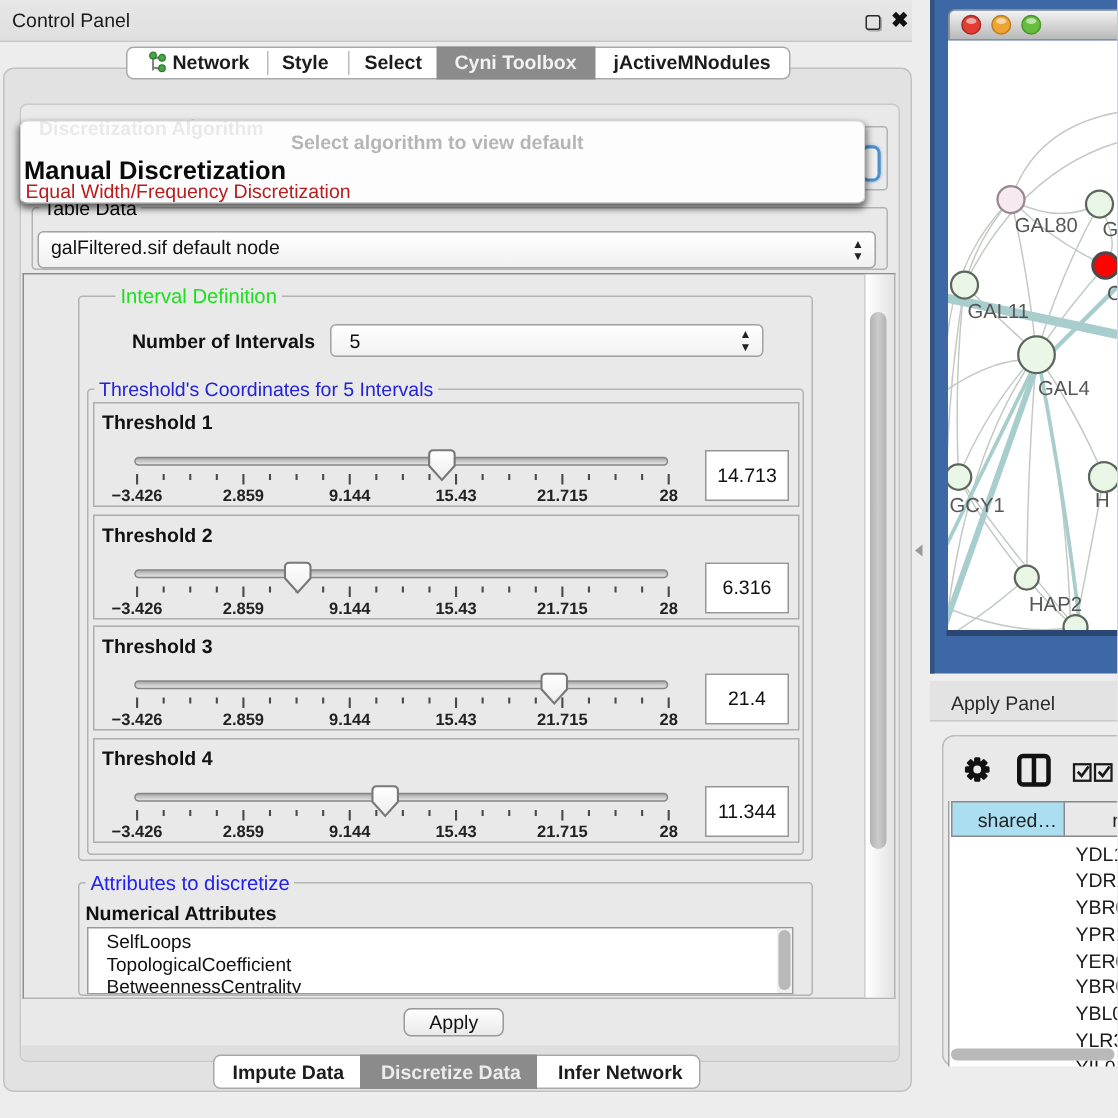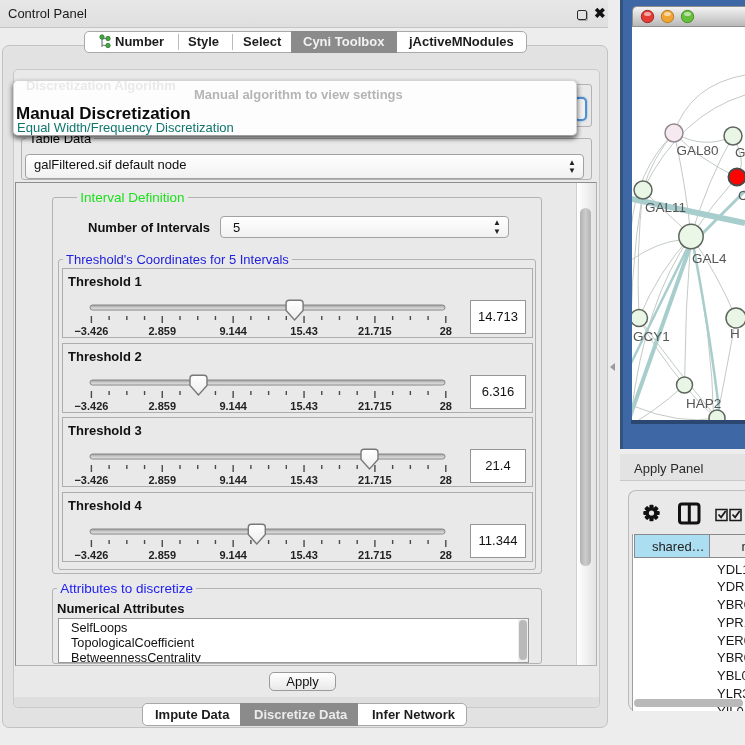--- a/index.html
+++ b/index.html
@@ -35,21 +35,21 @@
   <div class="abs" style="left:0;top:0;width:443px;height:22px;background:#ffffff;border:1px solid #a9a9a9;border-radius:5px;"></div>
   <div class="abs" style="left:94px;top:3px;width:1px;height:16px;background:#bbbbbb;"></div>
   <div class="abs" style="left:148px;top:3px;width:1px;height:16px;background:#bbbbbb;"></div>
   <div class="abs" style="left:207px;top:0;width:106px;height:22px;background:#8b8b8b;"></div>
   <svg class="abs" style="left:14px;top:3px;" width="14" height="16" viewBox="0 0 14 16">
     <path d="M4 3 V13 M4 5 L10 4 M4 11 L10 12" stroke="#7a7a7a" stroke-width="1.2" fill="none"></path>
     <circle cx="4" cy="3" r="2.2" fill="#46a546" stroke="#2c7a2c" stroke-width="0.8"></circle>
     <circle cx="10" cy="4.5" r="2.2" fill="#46a546" stroke="#2c7a2c" stroke-width="0.8"></circle>
     <circle cx="10" cy="11.5" r="2.2" fill="#46a546" stroke="#2c7a2c" stroke-width="0.8"></circle>
   </svg>
-  <div class="abs" style="left:31px;top:3px;font-size:13px;font-weight:bold;color:#1c1c1c;">Number</div>
+  <div class="abs" style="left:31px;top:3px;font-size:13px;font-weight:bold;color:#1c1c1c;">Network</div>
   <div class="abs" style="left:104px;top:3px;font-size:13px;font-weight:bold;color:#1c1c1c;">Style</div>
   <div class="abs" style="left:159px;top:3px;font-size:13px;font-weight:bold;color:#1c1c1c;">Select</div>
   <div class="abs" style="left:219px;top:3px;font-size:13px;font-weight:bold;color:#f2f2f2;">Cyni Toolbox</div>
   <div class="abs" style="left:325px;top:3px;font-size:13px;font-weight:bold;color:#1c1c1c;">jActiveMNodules</div>
 </div>
 
 <div class="grp" style="left:21px;top:83.5px;width:571px;height:43px;">
     <span class="ttl" style="font-weight:bold;">Discretization Algorithm</span>
   </div>
 <div class="combo" style="left:25px;top:97px;width:562px;height:23px;border-radius:5px;"></div>
@@ -61,23 +61,23 @@
 <div class="combo" style="left:25px;top:154px;width:559px;height:25px;">
   <span class="tx">galFiltered.sif default node</span>
   <div class="ar">
       <span>▲</span>
       <span style="margin-top:3px;">▼</span>
     </div>
 </div>
 
 <div class="abs" style="left:13px;top:80px;width:564px;height:56px;background:#fdfdfd;border:1px solid #d4d4d4;border-bottom:1px solid #9e9e9e;border-radius:5px;box-shadow:0 3px 5px rgba(0,0,0,0.42), -2px 2px 4px rgba(0,0,0,0.16), 2px 2px 4px rgba(0,0,0,0.16);">
   <div class="abs" style="left:12px;top:-3px;font-size:13px;font-weight:bold;color:rgba(110,110,110,0.14);">Discretization Algorithm</div>
-  <div class="abs" style="left:180px;top:6px;font-size:13px;font-weight:bold;color:#b5b5b5;">Manual algorithm to view settings</div>
+  <div class="abs" style="left:180px;top:6px;font-size:13px;font-weight:bold;color:#b5b5b5;">Select algorithm to view default</div>
   <div class="abs" style="left:2px;top:23px;font-size:17px;font-weight:bold;color:#0a0a0a;">Manual Discretization</div>
-  <div class="abs" style="left:3px;top:39px;font-size:13px;color:#0f766e;">Equal Width/Frequency Discretization</div>
+  <div class="abs" style="left:3px;top:39px;font-size:13px;color:#b91c1c;">Equal Width/Frequency Discretization</div>
 </div>
 
 <div class="abs" style="left:15px;top:182px;width:582px;height:484px;border:1px solid;border-color:#8d8d8d #b3b3b3 #b3b3b3 #8d8d8d;background:#e9e9e9;"></div>
 
 <div class="abs" style="left:576px;top:183px;width:20px;height:482px;background:linear-gradient(90deg,#ffffff,#e3e3e3);border-left:1px solid #cfcfcf;"></div>
 <div class="abs" style="left:580px;top:208px;width:11px;height:358px;background:linear-gradient(90deg,#b2b2b2,#cccccc,#b2b2b2);border-radius:6px;"></div>
 
 <div class="grp" style="left:52.3px;top:197px;width:490px;height:377px;">
     <span class="ttl" style="color:#1be01b;font-size:13.5px;margin-left:20px;">Interval Definition</span>
   </div>

